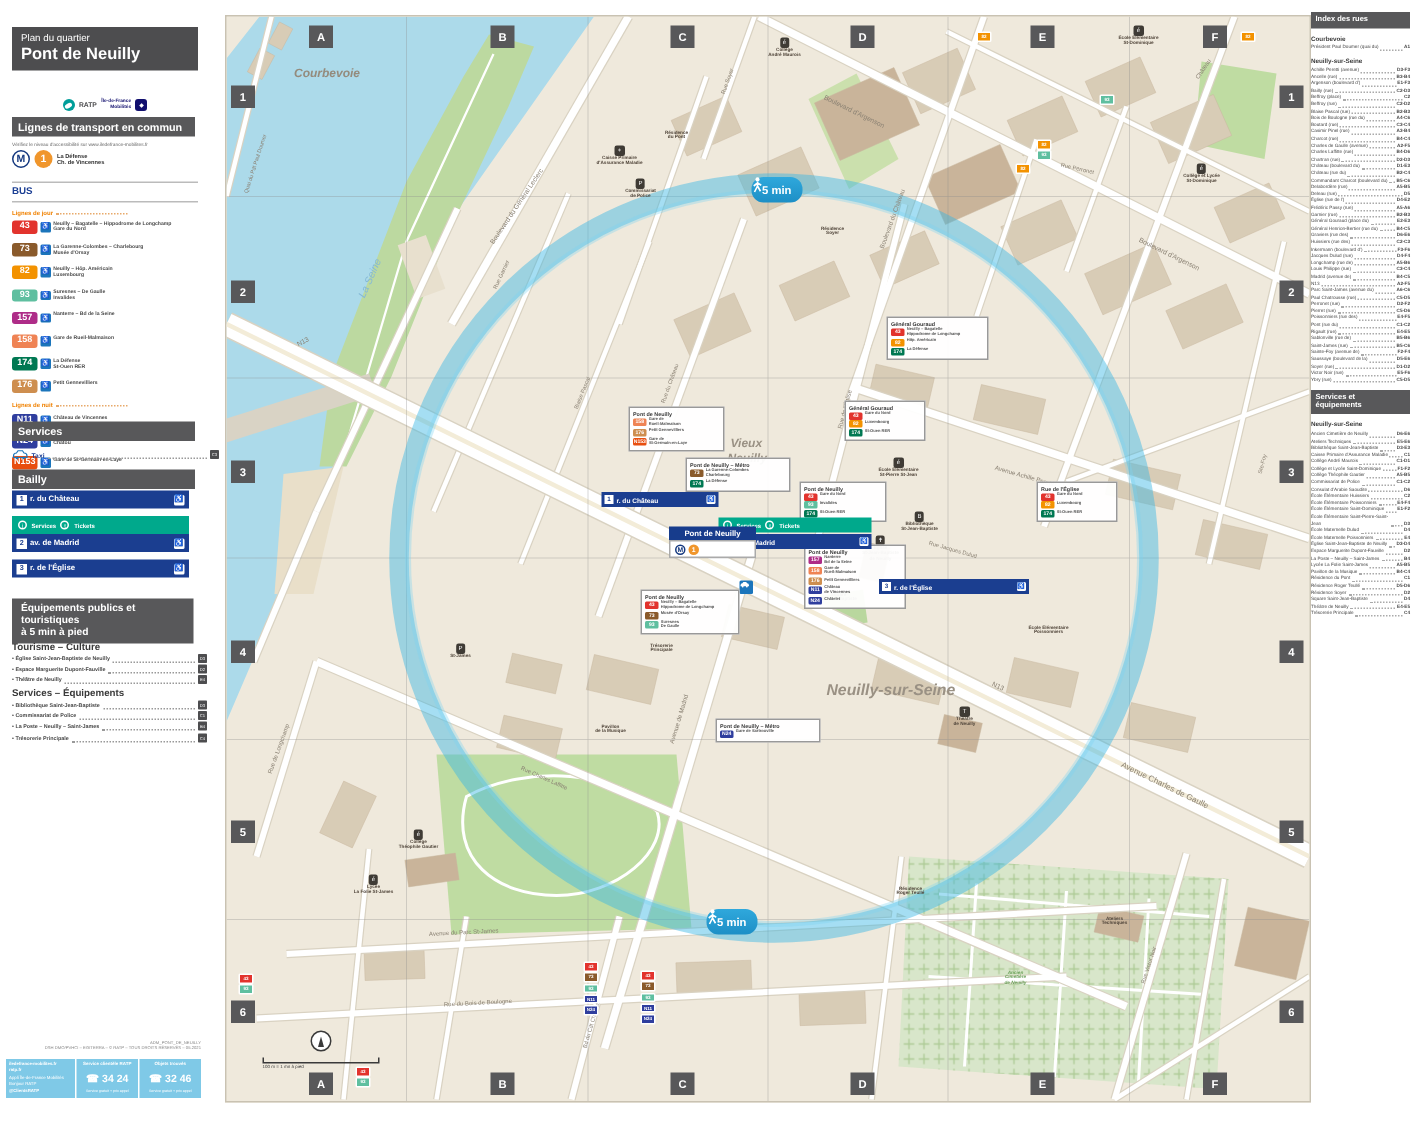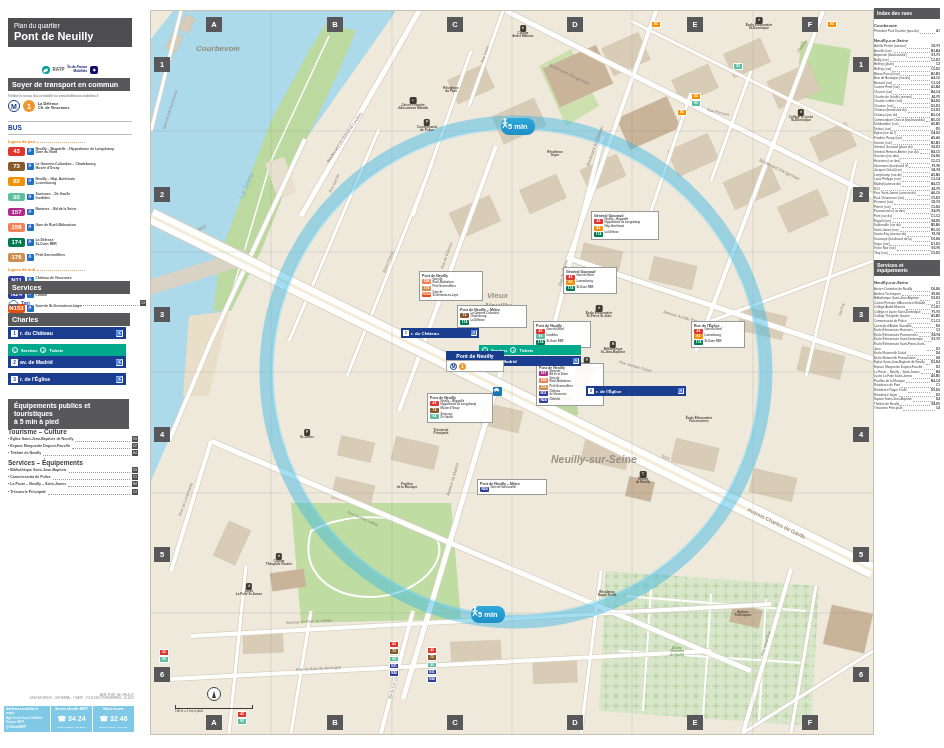--- a/index.html
+++ b/index.html
@@ -105,21 +105,21 @@
   <div class="sb-header">
     <div class="sb-plan">Plan du quartier</div>
     <div class="sb-title">Pont de Neuilly</div>
   </div>
   <div class="sb-logos">
     <span class="ratp-dot"></span>
     <span class="ratp-txt">RATP</span>
     <span class="idfm-txt"><span>Île-de-France</span><br><span>Mobilités</span></span>
     <span class="idfm-sq">◆</span>
   </div>
-  <div id="bar-transport" class="bar">Soyer de transport en commun</div>
+  <div id="bar-transport" class="bar">Lignes de transport en commun</div>
   <div id="access-note">Vérifiez le niveau d'accessibilité sur www.iledefrance-mobilites.fr</div>
   <div id="metro-row">
     <span class="m-roundel">M</span>
     <span class="m-line1" id="m-line1" style="background: rgb(240, 150, 44);">1</span>
     <span class="m-dest">La Défense
 Ch. de Vincennes</span>
   </div>
   <div class="sb-rule" style="top:121px"></div>
   <div id="bus-word">BUS</div>
   <div class="sb-rule" style="top:134px"></div>
@@ -200,21 +200,21 @@
   <div id="taxi-row">
     <svg class="taxi-ic" viewBox="0 0 22 16">
         <path d="M2 10 Q2 6 6 6 L8 3 L14 3 L16 6 Q20 6 20 10 L20 12 L2 12 Z" fill="none" stroke="#1B75BB" stroke-width="1.6"></path>
         <circle cx="6.5" cy="12.5" r="1.8" fill="#1B75BB"></circle>
         <circle cx="15.5" cy="12.5" r="1.8" fill="#1B75BB"></circle>
       </svg>
     <span class="taxi-lbl">Taxi</span>
     <span class="leader"></span>
     <span class="refsq">C3</span>
   </div>
-  <div id="bar-sorties" class="bar">Charles</div>
+  <div id="bar-sorties" class="bar">Bailly</div>
   <div id="exits">
       <div class="exitbar" style="top: 327px;">
         <span class="exitnum">1</span>
         <span class="exitlbl">r. du Château</span>
         <span class="exitwc">♿</span>
       </div>
       <div class="exitbar" style="top: 356px;">
         <span class="exitnum">2</span>
         <span class="exitlbl">av. de Madrid</span>
         <span class="exitwc">♿</span>

